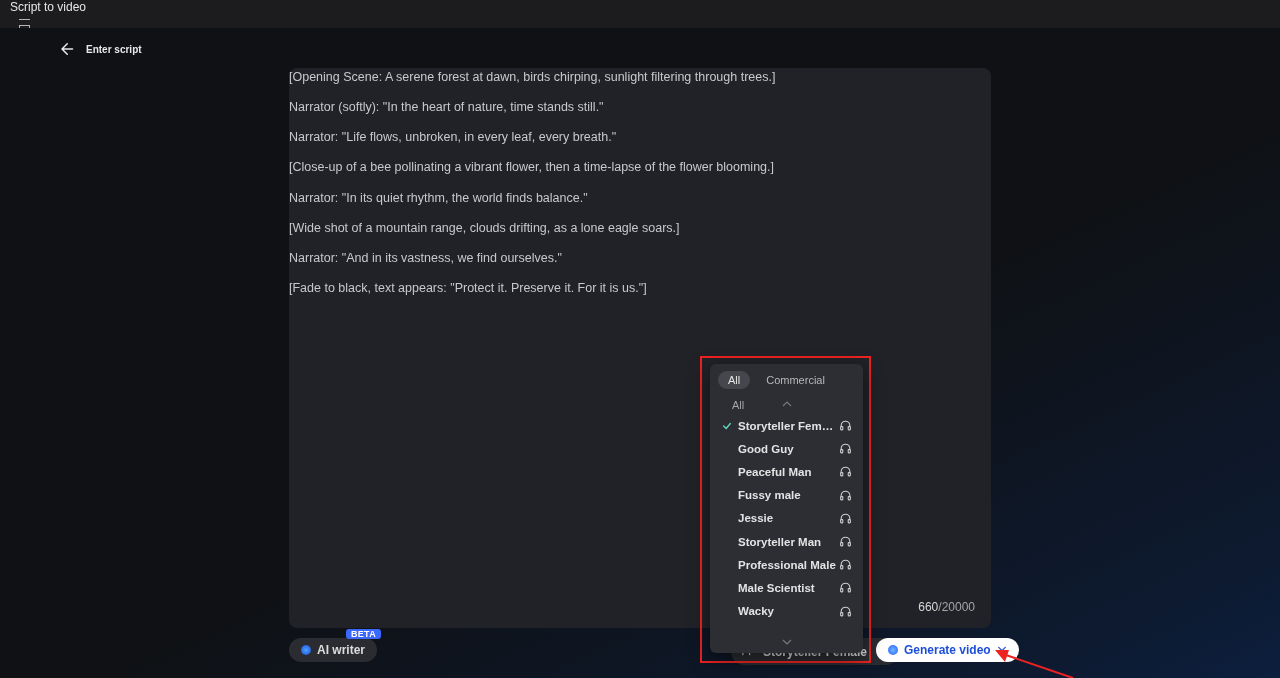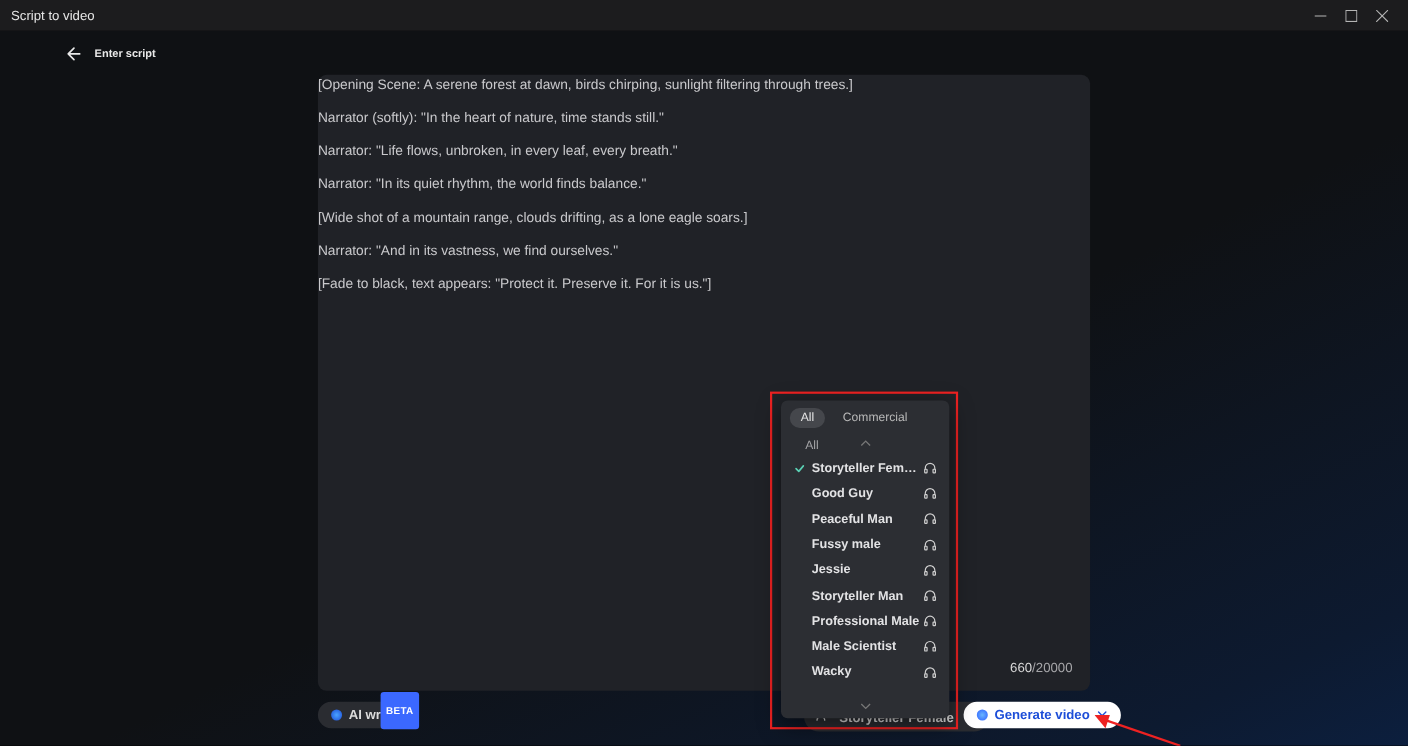--- a/index.html
+++ b/index.html
@@ -1,39 +1,39 @@
 <!DOCTYPE html>
 <html><head>
 <meta charset="utf-8">
 <style>
   * { margin:0; padding:0; box-sizing:border-box; font-family:"Segoe UI",Arial,sans-serif; }
   body { background:#000; width:1280px; height:678px; overflow:hidden; position:relative; }
 
   
-  .titlebar { height:28px; background:#1c1c1e; display:flex; align-items:center; padding:0 10px; color:#e6e6e6; font-size:12px; }
+  .titlebar { height:28px; background:#1c1c1e; display:flex; padding:0 10px; color:#e6e6e6; font-size:12px;flex-direction:column; }
   .titlebar .spacer { flex:1; }
   .winbtn { width:28px; height:28px; display:flex; align-items:center; justify-content:center; color:#b5b5b5; }
   .winbtn svg { width:11px; height:11px; }
 
   
   .page { position:absolute; left:0; right:0; top:28px; bottom:0; background:linear-gradient(155deg,#0f1114 0%,#0f1114 55%,#0d1a30 90%,#0c1f3e 100%); }
   .header { display:flex; align-items:center; gap:12px; padding:12px 16px 8px 56px; color:#e8e8e8; }
   .header .back { color:#e8e8e8; display:flex; }
   .header .back svg { width:18px; height:18px; }
   .header .title { font-size:10px; font-weight:600; }
 
   .card { position:absolute; left:289px; top:40px; width:702px; height:560px; background:#202227; border-radius:8px; color:#d6d6d6; font-size:12.5px; line-height:1.45; }
   .card p { margin-bottom:12px; color:#c9c9cc; }
   .counter { position:absolute; right:16px; bottom:12px; font-size:12px; color:#a5a5a8;margin-left:18px; }
   .counter .cur { color:#d9d9d9; }
 
   
   .aiwriter { position:absolute; left:289px; top:610px; display:flex; align-items:center; gap:6px; background:#2a2c31; border-radius:14px; padding:5px 12px; color:#dcdcdc; font-size:12px; font-weight:600; }
   .aiwriter .dot { width:10px; height:10px; border-radius:50%; background:radial-gradient(circle,#4aa3ff 0%,#1c4bd6 100%); }
-  .aiwriter .beta { position:absolute; top:-9px; right:-4px; background:#3b68ff; color:#fff; font-size:9px; font-weight:700; padding:12px 5px; border-radius:3px; letter-spacing:.3px; }
+  .aiwriter .beta { position:absolute; top:-9px; right:-4px; background:#3b68ff; color:#fff; font-size:9px; font-weight:700; padding:0 5px; border-radius:3px; letter-spacing:.3px; }
 
   .voicesel { position:absolute; left:731px; top:610px; display:flex; align-items:center; gap:8px; background:#2a2c31; border-radius:14px; padding:5px 10px; color:#dcdcdc; font-size:12px; font-weight:600; }
   .voicesel svg { width:14px; height:14px; }
 
   .genbtn { position:absolute; left:876px; top:610px; display:flex; align-items:center; gap:6px; background:#fff; color:#1d4ed8; border-radius:14px; padding:5px 12px; font-size:12px; font-weight:600; }
   .genbtn .spark { width:10px; height:10px; border-radius:50%; background:radial-gradient(circle,#6ab6ff 0%,#2c5dff 100%); }
   .genbtn svg { width:10px; height:10px; }
 
   
   .popup { position:absolute; left:700px; top:328px; width:171px; height:307px; border:2px solid #e22; background:transparent; }
@@ -89,20 +89,21 @@
           <path d="M15 5 L8 12 L15 19 M8 12 H22" stroke="currentColor" stroke-width="2" stroke-linecap="round" stroke-linejoin="round"></path>
         </svg>
     </span>
     <span class="title">Enter script</span>
   </div>
 
   <div class="card">
     <p>[Opening Scene: A serene forest at dawn, birds chirping, sunlight filtering through trees.]</p>
     <p>Narrator (softly): "In the heart of nature, time stands still."</p>
     <p>Narrator: "Life flows, unbroken, in every leaf, every breath."</p>
+    <p>[Close-up of a bee pollinating a vibrant flower, then a time-lapse of the flower blooming.]</p>
     <p>Narrator: "In its quiet rhythm, the world finds balance."</p>
     <p>[Wide shot of a mountain range, clouds drifting, as a lone eagle soars.]</p>
     <p>Narrator: "And in its vastness, we find ourselves."</p>
     <p>[Fade to black, text appears: "Protect it. Preserve it. For it is us."]</p>
     <div class="counter">
       <span class="cur">660</span><span>/</span><span>20000</span>
     </div>
   </div>
 
   <div class="aiwriter">

